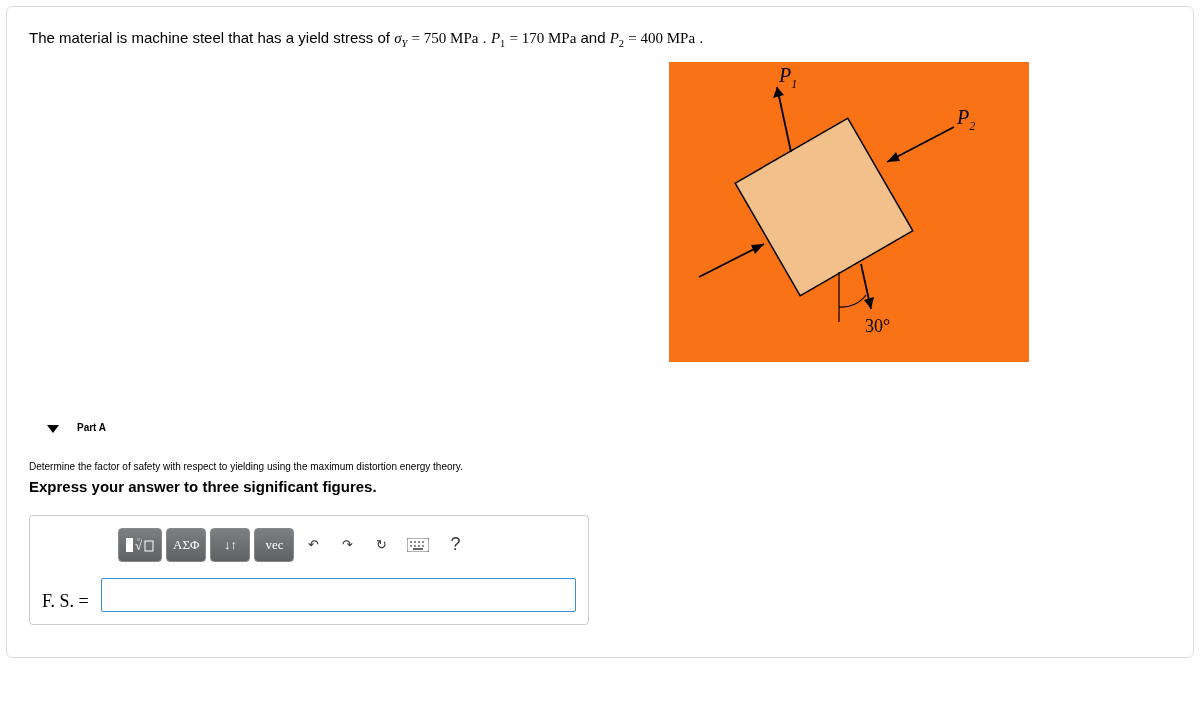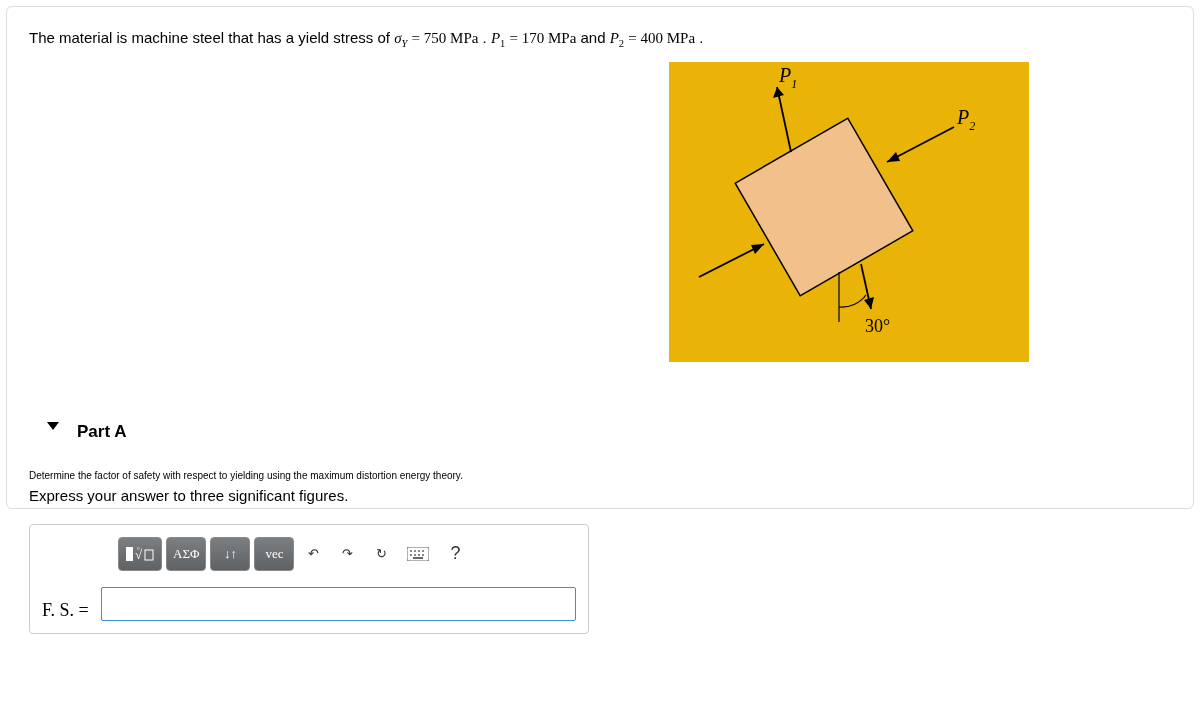--- a/index.html
+++ b/index.html
@@ -10,61 +10,61 @@
     background: #fff;
     color: #000;
     font-size: 15px;
     position: relative;
   }
   .card {
     border: 1px solid #ddd;
     border-radius: 6px;
     margin: 6px;
     padding: 20px 22px;
-    height: 503px;
+    height: 652px;
   }
   .problem-statement {
     font-size: 15px;
     line-height: 1.4;
     margin-bottom: 10px;
   }
   .math-var { font-style: italic; font-family: 'Times New Roman', serif; }
   .math-rm { font-family: 'Times New Roman', serif; }
   .diagram-wrap {
-    background: #eab308;
+    background: #f97316;
     margin-left: 640px;
     margin-top: 0;
     width: 360px;
     height: 300px;
     position: relative;
   }
   .diagram-wrap svg { display:block; }
   .part-header {
     display: flex;
-    align-items: flex-start;
+    align-items: flex-end;
     gap: 18px;
     margin-top: 60px;
     margin-bottom: 28px;
     margin-left: 18px;
     font-weight: bold;
-    font-size: 17px;
+    font-size: 10px;
   }
   .caret {
     width: 0; height: 0;
     border-left: 6px solid transparent;
     border-right: 6px solid transparent;
     border-top: 8px solid #000;
   }
   .question-text {
     font-size: 10px;
     margin-bottom: 6px;
   }
   .instruction-text {
     font-size: 15px;
-    font-weight: normal;
+    font-weight: bold;
     margin-bottom: 20px;
   }
   .answer-box {
     border: 1px solid #ccc;
     border-radius: 4px;
     width: 560px;
     padding: 12px;
     background: #fff;
   }
   .toolbar {

